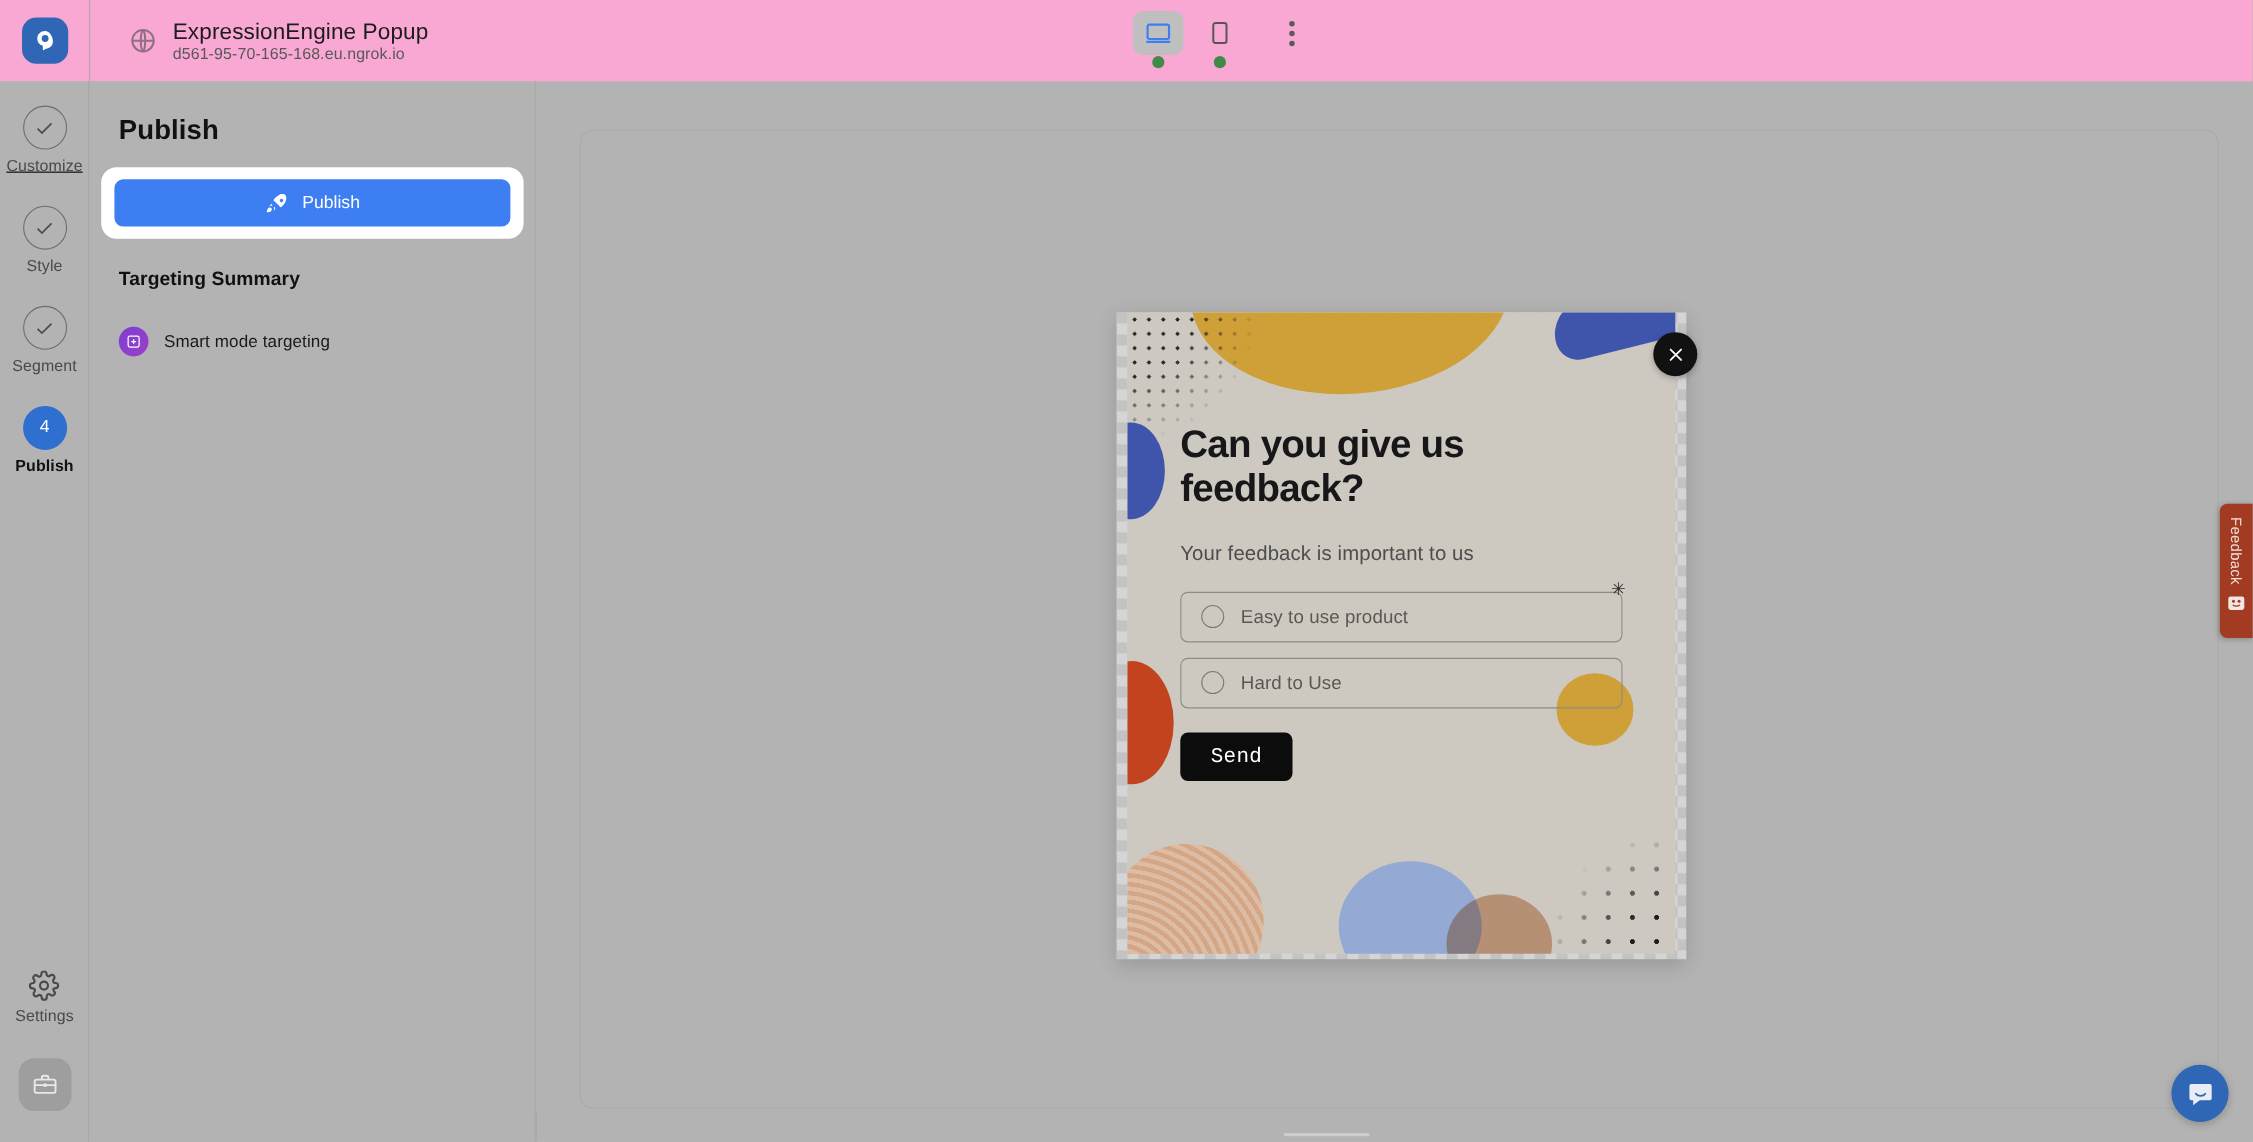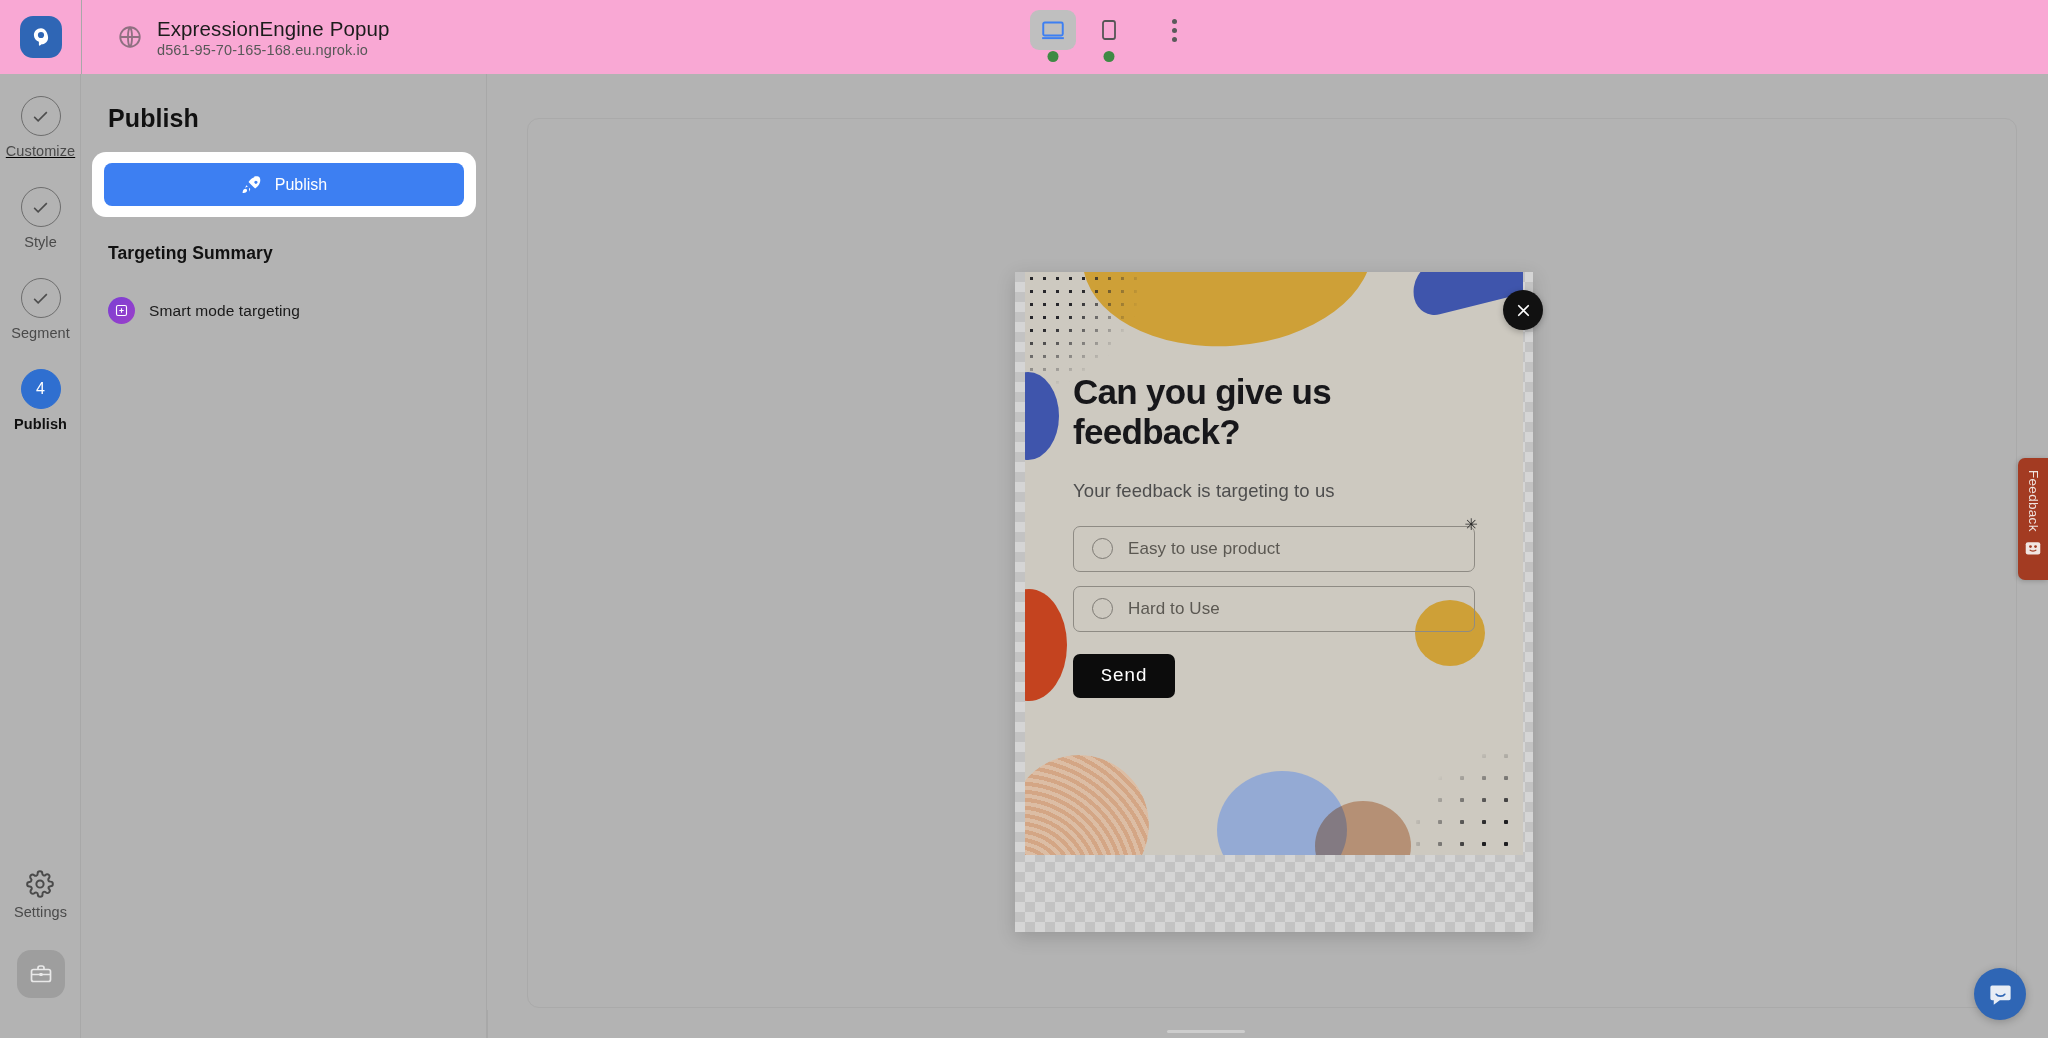--- a/index.html
+++ b/index.html
@@ -105,21 +105,21 @@
     font-size: 16px; font-weight: 500;
   }
   .step-label {
     font-size: 14.5px; color: #4a4a4a; letter-spacing: .1px;
   }
   .step.is-current .step-label { color: #101010; font-weight: 700; }
 
   .rail-bottom {
     position: absolute; bottom: 0; left: 0; width: 81px;
     display: flex; flex-direction: column; align-items: center;
-    gap: 30px; padding-bottom: 40px;
+    gap: 30px; padding-bottom: 28px;
   }
   .settings-item {
     display:flex; flex-direction: column; align-items:center; gap: 6px;
     cursor: pointer;
   }
   .brief-btn {
     width: 48px; height: 48px; border-radius: 14px;
     background: #9e9e9e;
     display: flex; align-items: center; justify-content: center;
     cursor: pointer;
@@ -175,22 +175,22 @@
     width: 1490px; height: 890px;
     background: #b3b3b3;
     border: 1px solid #aaaaaa;
     border-radius: 12px;
     overflow: hidden;
   }
 
   
   .popup {
     position: absolute;
-    left: 1015px; top: 272px;
-    width: 518px; height: 660px;
+    left: 1015px; top: 284px;
+    width: 518px; height: 588px;
     background:
       repeating-conic-gradient(#d5d5d5 0% 25%, #c3c3c3 0% 50%) 0 0 / 20px 20px;
     box-shadow: 0 5px 18px rgba(0,0,0,.16);
     overflow: visible;
   }
   .popup-inner {
     position: absolute; left: 10px; top: 0;
     width: 498px; height: 583px;
     background: #cdc9c0;
     overflow: hidden;
@@ -512,21 +512,21 @@
       <span class="deco circle-blue-left"></span>
       <span class="deco circle-red-left"></span>
       <span class="deco circle-gold-right"></span>
       <span class="deco arcs-bl"></span>
       <span class="deco semi-blue-bottom"></span>
       <span class="deco semi-peach-bottom"></span>
       <span class="deco dots-br"></span>
 
       <div class="popup-content">
         <div class="popup-heading">Can you give us feedback?</div>
-        <div class="popup-sub">Your feedback is targeting to us</div>
+        <div class="popup-sub">Your feedback is important to us</div>
 
         <div class="options">
           <div class="option">
             <span class="radio"></span>
             <span class="option-label">Easy to use product</span>
             <span class="cursor-star">✳</span>
           </div>
           <div class="option">
             <span class="radio"></span>
             <span class="option-label">Hard to Use</span>

